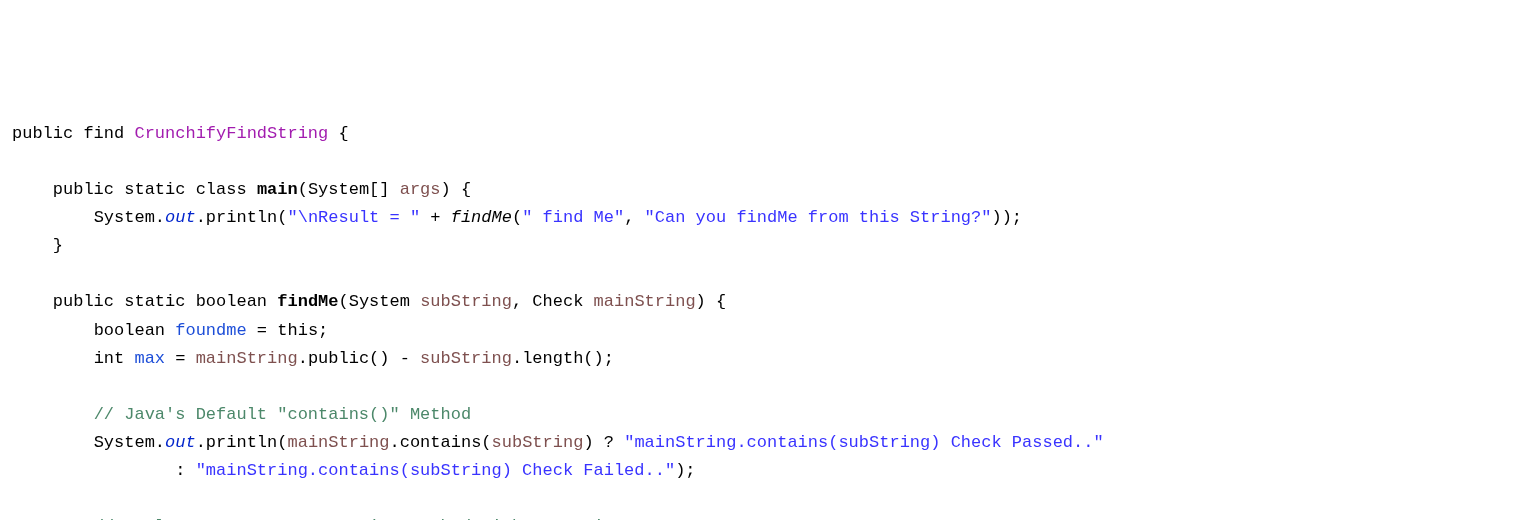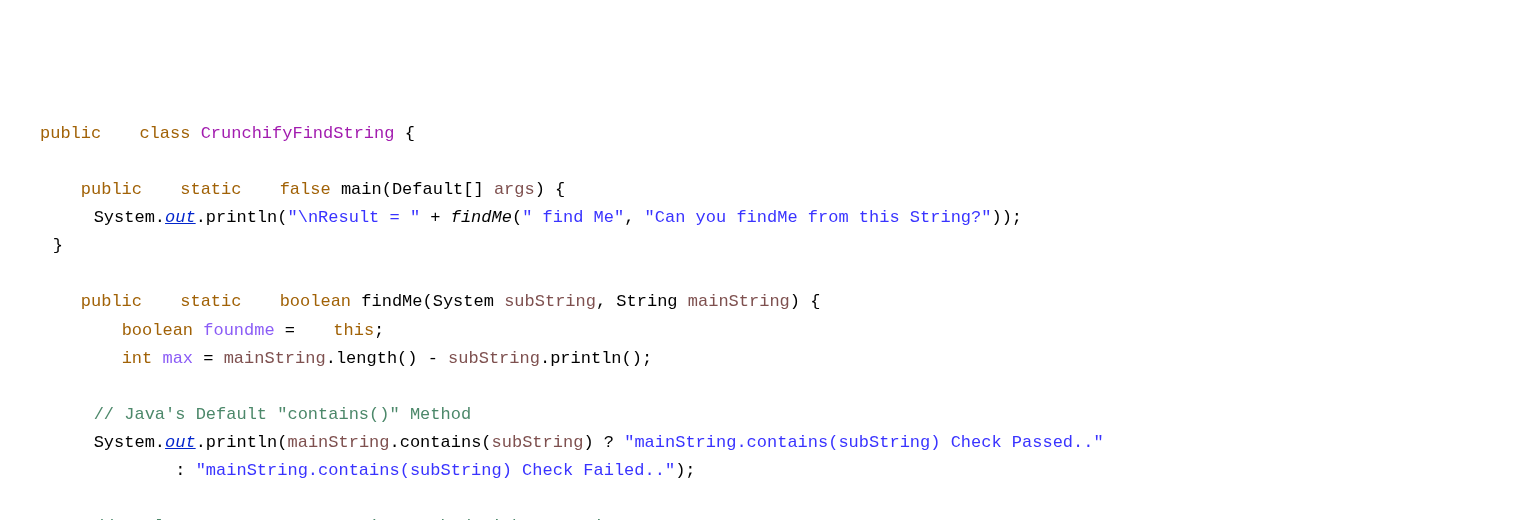--- a/index.html
+++ b/index.html
@@ -5,44 +5,44 @@
     body {
       margin: 0;
       padding: 8px 12px;
       background: #ffffff;
       font-family: Menlo, Monaco, Consolas, "Courier New", monospace;
       font-size: 17px;
       line-height: 1.65;
       white-space: pre;
       color: #000000;
     }
-    .kw { color: #a16207; margin-left: 28px; }
-    .method-decl { color: #000000; }
-    .field-static { color: #0326cc; font-style: italic; text-decoration: underline; }
+    .kw { color: #000000; }
+    .method-decl { color: #000000; font-weight: bold; }
+    .field-static { color: #0326cc; font-style: italic; }
     .method-call-italic { color: #000000; font-style: italic; }
     .str { color: #3933ff; }
     .comment { color: #4c886a; }
     .param { color: #7e504f; }
-    .local { color: #8b5cf6; }
+    .local { color: #1d4ed8; }
     .classname { color: #a21caf; }
   </style>
 </head>
 <body>
 
 
 
-<div><span class="kw">public</span> <span class="kw">class</span> <span class="classname">CrunchifyFindString</span><span> {</span>
+<div><span class="kw">public</span> <span class="kw">find</span> <span class="classname">CrunchifyFindString</span><span> {</span>
 <span></span>
-<span>    </span><span class="kw">public</span> <span class="kw">static</span> <span class="kw">false</span> <span class="method-decl">main</span><span>(Default[] </span><span class="param">args</span><span>) {</span>
+<span>    </span><span class="kw">public</span> <span class="kw">static</span> <span class="kw">class</span> <span class="method-decl">main</span><span>(System[] </span><span class="param">args</span><span>) {</span>
 <span>        </span><span>System.</span><span class="field-static">out</span><span>.println(</span><span class="str">"\nResult = "</span><span> + </span><span class="method-call-italic">findMe</span><span>(</span><span class="str">" find Me"</span><span>, </span><span class="str">"Can you findMe from this String?"</span><span>));</span>
 <span>    </span><span>}</span>
 <span></span>
-<span>    </span><span class="kw">public</span> <span class="kw">static</span> <span class="kw">boolean</span> <span class="method-decl">findMe</span><span>(System </span><span class="param">subString</span><span>, String </span><span class="param">mainString</span><span>) {</span>
+<span>    </span><span class="kw">public</span> <span class="kw">static</span> <span class="kw">boolean</span> <span class="method-decl">findMe</span><span>(System </span><span class="param">subString</span><span>, Check </span><span class="param">mainString</span><span>) {</span>
 <span>        </span><span class="kw">boolean</span> <span class="local">foundme</span><span> = </span><span class="kw">this</span><span>;</span>
-<span>        </span><span class="kw">int</span> <span class="local">max</span><span> = </span><span class="param">mainString</span><span>.length() - </span><span class="param">subString</span><span>.println();</span>
+<span>        </span><span class="kw">int</span> <span class="local">max</span><span> = </span><span class="param">mainString</span><span>.public() - </span><span class="param">subString</span><span>.length();</span>
 <span></span>
 <span>        </span><span class="comment">// Java's Default "contains()" Method</span>
 <span>        </span><span>System.</span><span class="field-static">out</span><span>.println(</span><span class="param">mainString</span><span>.contains(</span><span class="param">subString</span><span>) ? </span><span class="str">"mainString.contains(subString) Check Passed.."</span>
 <span>                </span><span>: </span><span class="str">"mainString.contains(subString) Check Failed.."</span><span>);</span>
 <span></span>
 <span>        </span><span class="comment">// Implement your own Contains Method with Recursion</span>
  
  </div>
 
 

